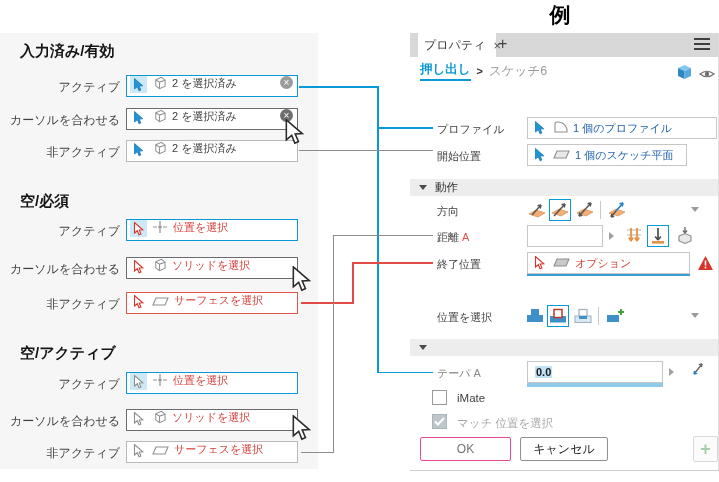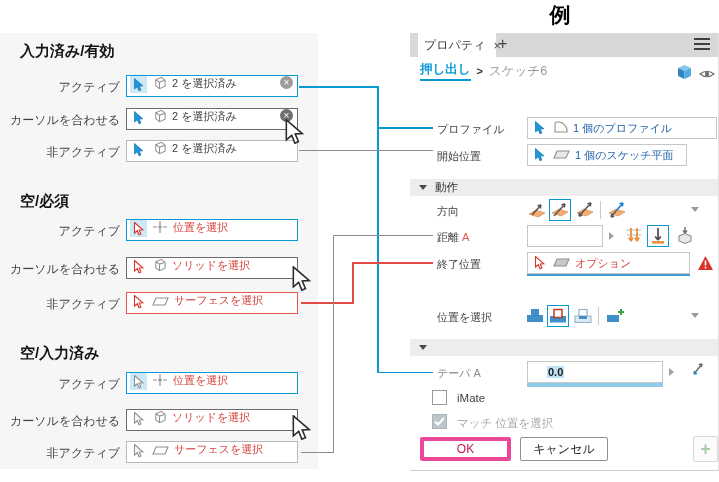--- a/index.html
+++ b/index.html
@@ -71,21 +71,21 @@
   .spin{position:absolute;width:0;height:0;border-top:4px solid transparent;border-bottom:4px solid transparent;
     border-left:5px solid #a0a0a0;}
   .numsel{background:#bfe3f5;color:#1a1a1a;font-size:11px;font-weight:bold;padding:0 1px;}
   .chk{position:absolute;width:15px;height:15px;box-sizing:border-box;}
   .chk.empty{border:1px solid #9a9a9a;background:#fff;}
   .chk.checked-dis{background:#bcc6cb;border:1px solid #aab4b9;display:flex;align-items:center;justify-content:center;}
   .chk-label{position:absolute;font-size:11.5px;color:#3f3f3f;}
   .chk-label.dim{color:#a8a8a8;}
   .btn{position:absolute;height:24px;box-sizing:border-box;background:#fff;border-radius:2px;
     display:flex;align-items:center;justify-content:center;font-size:12px;}
-  .btn-ok{border:4px solid #ec4899;color:#be185d;}
+  .btn-ok{border:1px solid #ec4899;color:#737373;}
   .btn-cancel{border:1px solid #8f8f8f;color:#1f1f1f;}
   .btn-plus{border:1px solid #d9d9d9;background:#fbfbfb;color:#a8cfac;font-size:18px;font-weight:bold;}
   .title{position:absolute;left:480px;top:1px;width:160px;text-align:center;
     font-size:21px;font-weight:bold;color:#000;}
   .ptr{position:absolute;z-index:9;}
 </style>
 </head>
 <body>
 
 <div class="title">例</div>
@@ -191,21 +191,21 @@
       </span>
       <span>
         <svg width="17" height="11" viewBox="0 0 17 11">
             <polygon points="4,2 16,2 13,9 1,9" fill="#fff" stroke="#909090" stroke-width="1.1"></polygon>
           </svg>
       </span>
       <span class="ftext red">サーフェスを選択</span>
     </div>
   </div>
 
-  <div class="grp-header" style="top:311px">空/入力済み</div>
+  <div class="grp-header" style="top:311px">空/アクティブ</div>
   <div class="lrow" style="top:339px">
     <div class="llabel">アクティブ</div>
     <div class="sfield st-active">
       <span class="curwrap hl">
         <svg width="12" height="14" viewBox="0 0 12 14">
             <path d="M1.5,0.5 L1.5,11 L4.3,8.7 L6,12.8 L7.9,12 L6.2,8 L9.8,7.8 Z" fill="#fff" stroke="#8f8f8f" stroke-width="1.1"></path>
           </svg>
       </span>
       <span>
         <svg width="16" height="14" viewBox="0 0 16 14">
@@ -450,21 +450,21 @@
   </span>
   <span class="caret" style="left:281px;top:280px"></span>
 
   <div class="sec-hdr" style="top:306px">
     <span class="sec-tri"></span>
   </div>
   <div class="prow-label dim" style="top:333px">
     <span>テーパ</span>&nbsp;<span class="param-a gray">A</span>
   </div>
   <div class="pfield" style="left:117px;top:328px;width:136px">
-    <span class="numsel" style="margin-left:16px">0.0</span>
+    <span class="numsel" style="margin-left:4px">0.0</span>
   </div>
   <div class="underline4" style="left:117px;top:350px;width:136px"></div>
   <span class="spin" style="left:259px;top:335px"></span>
   <span class="abs" style="left:280px;top:328px">
     <svg width="16" height="17" viewBox="0 0 16 17">
         <path d="M4,13 L12,3" stroke="#666" stroke-width="1.4"></path>
         <path d="M12,3 L8.8,3.6 M12,3 L11.4,6.2" stroke="#666" stroke-width="1.3" fill="none"></path>
         <path d="M4,13 L7.2,12.4 M4,13 L4.6,9.8" stroke="#1e88d2" stroke-width="1.4" fill="none"></path>
       </svg>
   </span>

